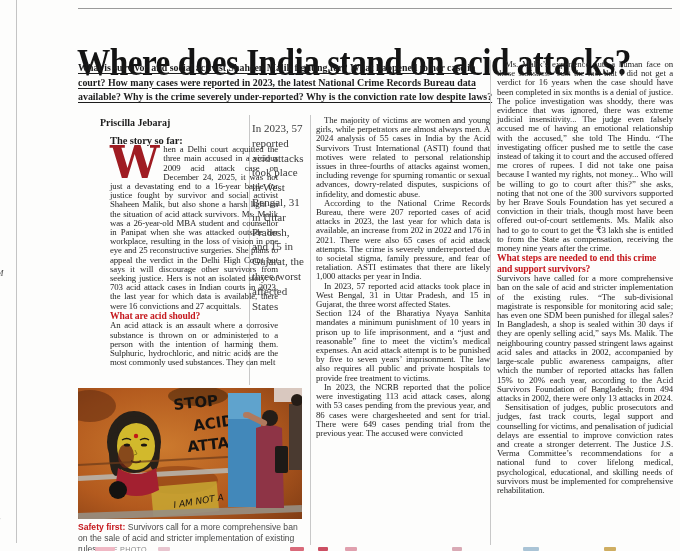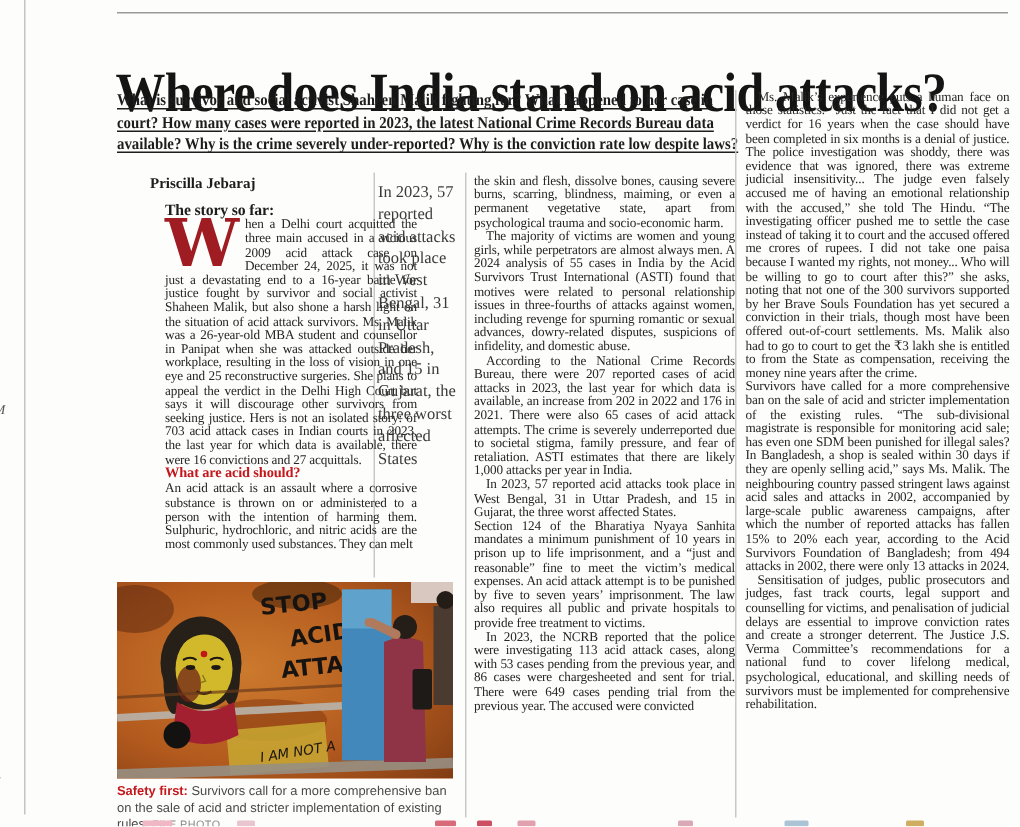--- a/index.html
+++ b/index.html
@@ -85,30 +85,30 @@
   <div class="col col1">
     <p class="story-label">The story so far:</p>
     <p class="body"><span class="dropcap">W</span><span>hen a Delhi court acquitted the three main accused in a vicious 2009 acid attack case on December 24, 2025, it was not just a devastating end to a 16-year battle for justice fought by survivor and social activist Shaheen Malik, but also shone a harsh light on the situation of acid attack survivors. Ms. Malik was a 26-year-old MBA student and counsellor in Panipat when she was attacked outside her workplace, resulting in the loss of vision in one eye and 25 reconstructive surgeries. She plans to appeal the verdict in the Delhi High Court but says it will discourage other survivors from seeking justice. Hers is not an isolated story: of 703 acid attack cases in Indian courts in 2023, the last year for which data is available, there were 16 convictions and 27 acquittals.</span></p>
     <p class="h-red">What are acid should?</p>
     <p>An acid attack is an assault where a corrosive substance is thrown on or administered to a person with the intention of harming them. Sulphuric, hydrochloric, and nitric acids are the most commonly used substances. They can melt</p>
   </div>
 
   <div class="pullquote">In 2023, 57 reported acid attacks took place in West Bengal, 31 in Uttar Pradesh, and 15 in Gujarat, the three worst affected States</div>
 
   <div class="col col3">
-    <p>the skin and flesh, dissolve bones, causing severe burns, scarring, blindness, maiming, or even a permanent vegetative state, apart from psychological trauma and socio-economic harm.</p>
     <p class="ind">The majority of victims are women and young girls, while perpetrators are almost always men. A 2024 analysis of 55 cases in India by the Acid Survivors Trust International (ASTI) found that motives were related to personal relationship issues in three-fourths of attacks against women, including revenge for spurning romantic or sexual advances, dowry-related disputes, suspicions of infidelity, and domestic abuse.</p>
     <p class="ind">According to the National Crime Records Bureau, there were 207 reported cases of acid attacks in 2023, the last year for which data is available, an increase from 202 in 2022 and 176 in 2021. There were also 65 cases of acid attack attempts. The crime is severely underreported due to societal stigma, family pressure, and fear of retaliation. ASTI estimates that there are likely 1,000 attacks per year in India.</p>
     <p class="ind">In 2023, 57 reported acid attacks took place in West Bengal, 31 in Uttar Pradesh, and 15 in Gujarat, the three worst affected States.</p>
     <p>Section 124 of the Bharatiya Nyaya Sanhita mandates a minimum punishment of 10 years in prison up to life imprisonment, and a “just and reasonable” fine to meet the victim’s medical expenses. An acid attack attempt is to be punished by five to seven years’ imprisonment. The law also requires all public and private hospitals to provide free treatment to victims.</p>
     <p class="ind">In 2023, the NCRB reported that the police were investigating 113 acid attack cases, along with 53 cases pending from the previous year, and 86 cases were chargesheeted and sent for trial. There were 649 cases pending trial from the previous year. The accused were convicted</p>
   </div>
 
   <div class="col col4">
     <p class="ind">Ms. Malik’s experience puts a human face on those statistics. “Just the fact that I did not get a verdict for 16 years when the case should have been completed in six months is a denial of justice. The police investigation was shoddy, there was evidence that was ignored, there was extreme judicial insensitivity... The judge even falsely accused me of having an emotional relationship with the accused,” she told The Hindu. “The investigating officer pushed me to settle the case instead of taking it to court and the accused offered me crores of rupees. I did not take one paisa because I wanted my rights, not money... Who will be willing to go to court after this?” she asks, noting that not one of the 300 survivors supported by her Brave Souls Foundation has yet secured a conviction in their trials, though most have been offered out-of-court settlements. Ms. Malik also had to go to court to get the ₹3 lakh she is entitled to from the State as compensation, receiving the money nine years after the crime.</p>
+    <p class="h-red">What steps are needed to end this crime and support survivors?</p>
     <p>Survivors have called for a more comprehensive ban on the sale of acid and stricter implementation of the existing rules. “The sub-divisional magistrate is responsible for monitoring acid sale; has even one SDM been punished for illegal sales? In Bangladesh, a shop is sealed within 30 days if they are openly selling acid,” says Ms. Malik. The neighbouring country passed stringent laws against acid sales and attacks in 2002, accompanied by large-scale public awareness campaigns, after which the number of reported attacks has fallen 15% to 20% each year, according to the Acid Survivors Foundation of Bangladesh; from 494 attacks in 2002, there were only 13 attacks in 2024.</p>
     <p class="ind">Sensitisation of judges, public prosecutors and judges, fast track courts, legal support and counselling for victims, and penalisation of judicial delays are essential to improve conviction rates and create a stronger deterrent. The Justice J.S. Verma Committee’s recommendations for a national fund to cover lifelong medical, psychological, educational, and skilling needs of survivors must be implemented for comprehensive rehabilitation.</p>
   </div>
 
   <div class="photo">
     <svg width="224" height="131" viewBox="0 0 224 131">
       <defs>
         <radialGradient id="bgOr" cx="38%" cy="45%" r="85%">
           <stop offset="0" stop-color="#cc7a2e"></stop>
           <stop offset="0.55" stop-color="#b35a1e"></stop>

